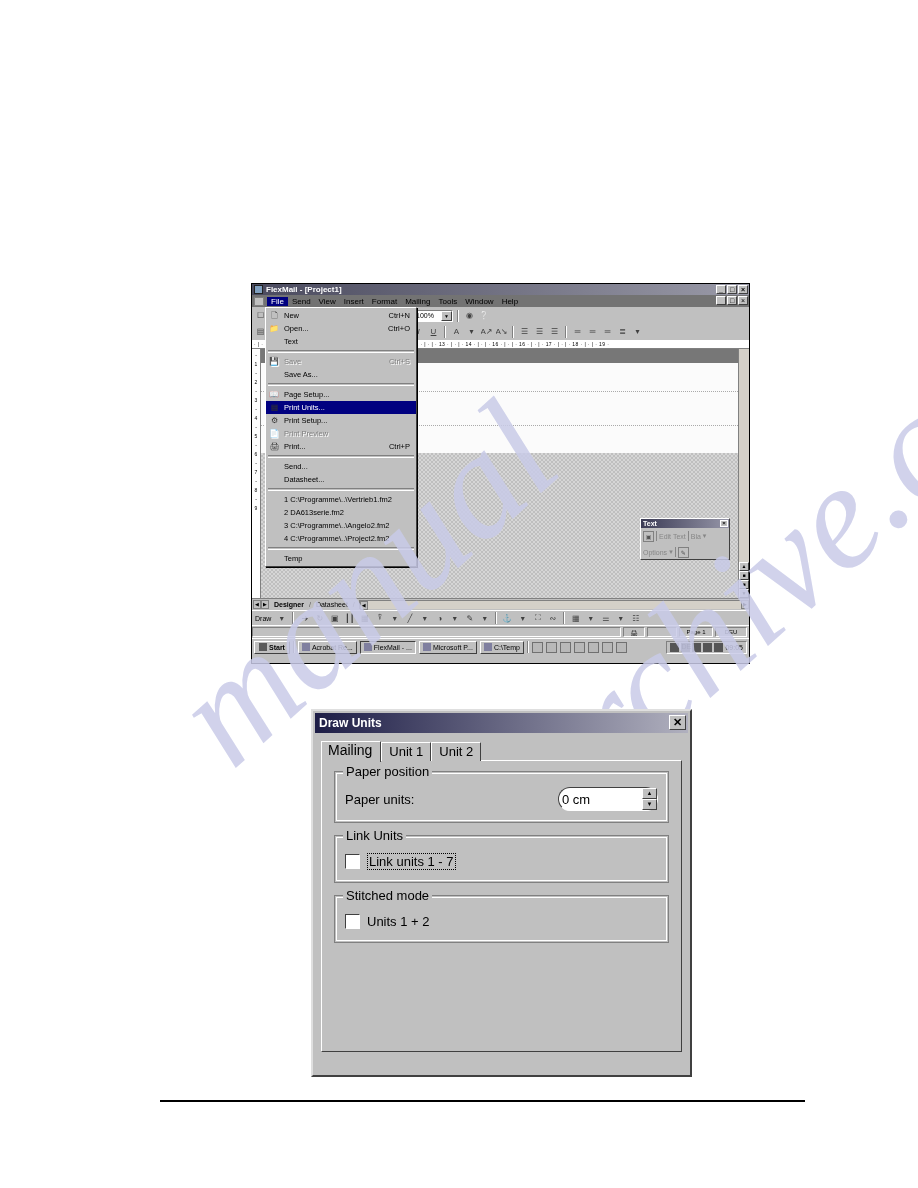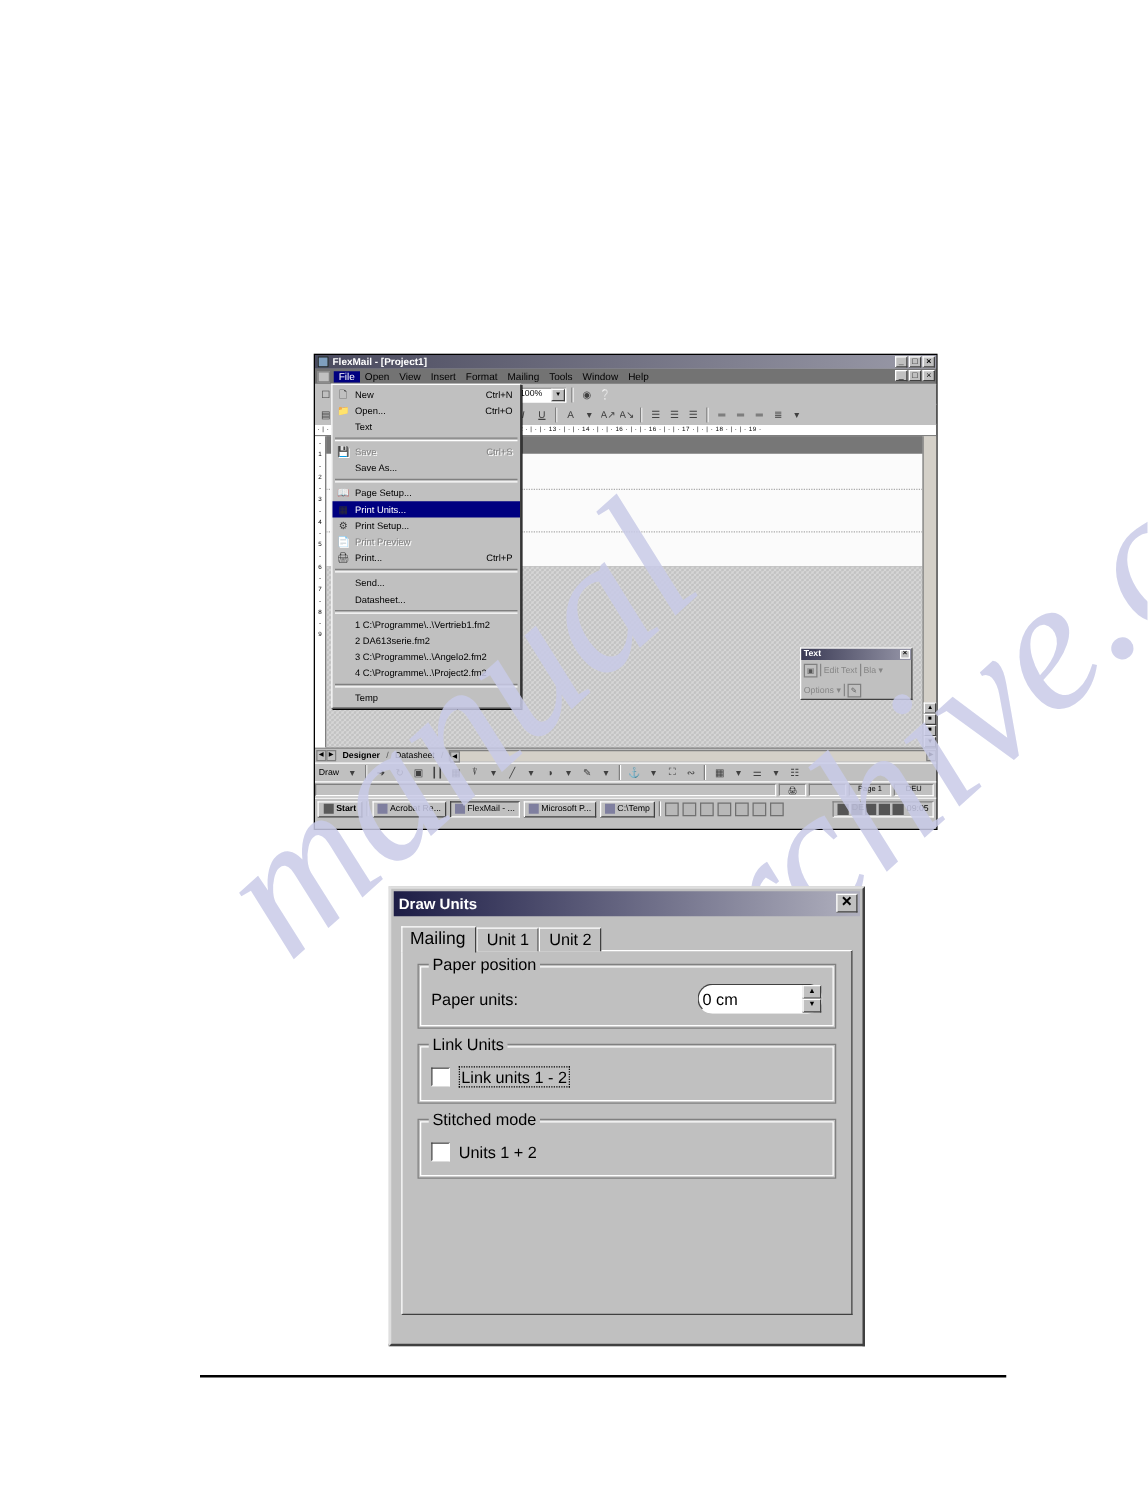--- a/index.html
+++ b/index.html
@@ -395,21 +395,21 @@
       <div class="wbtns">
         <span class="wbtn">_</span>
         <span class="wbtn">□</span>
         <span class="wbtn">×</span>
       </div>
     </div>
 
     <div class="menubar">
       <span class="docicon"></span>
       <span class="menuitem active">File</span>
-      <span class="menuitem">Open</span>
+      <span class="menuitem">Send</span>
       <span class="menuitem">View</span>
       <span class="menuitem">Insert</span>
       <span class="menuitem">Format</span>
       <span class="menuitem">Mailing</span>
       <span class="menuitem">Tools</span>
       <span class="menuitem">Window</span>
       <span class="menuitem">Help</span>
       <div class="wbtns">
         <span class="wbtn">_</span>
         <span class="wbtn">□</span>
@@ -744,21 +744,21 @@
               </span>
             </div>
           </div>
         </div>
 
         <div class="grpbox">
           <span class="grp-title">Link Units</span>
           <div class="grp-inner">
             <div class="chk-row">
               <span class="chkbox"></span>
-              <span class="chk-lbl focus">Link units 1 - 2</span>
+              <span class="chk-lbl focus">Link units 1 - 7</span>
             </div>
           </div>
         </div>
 
         <div class="grpbox">
           <span class="grp-title">Stitched mode</span>
           <div class="grp-inner">
             <div class="chk-row">
               <span class="chkbox"></span>
               <span class="chk-lbl">Units 1 + 2</span>

